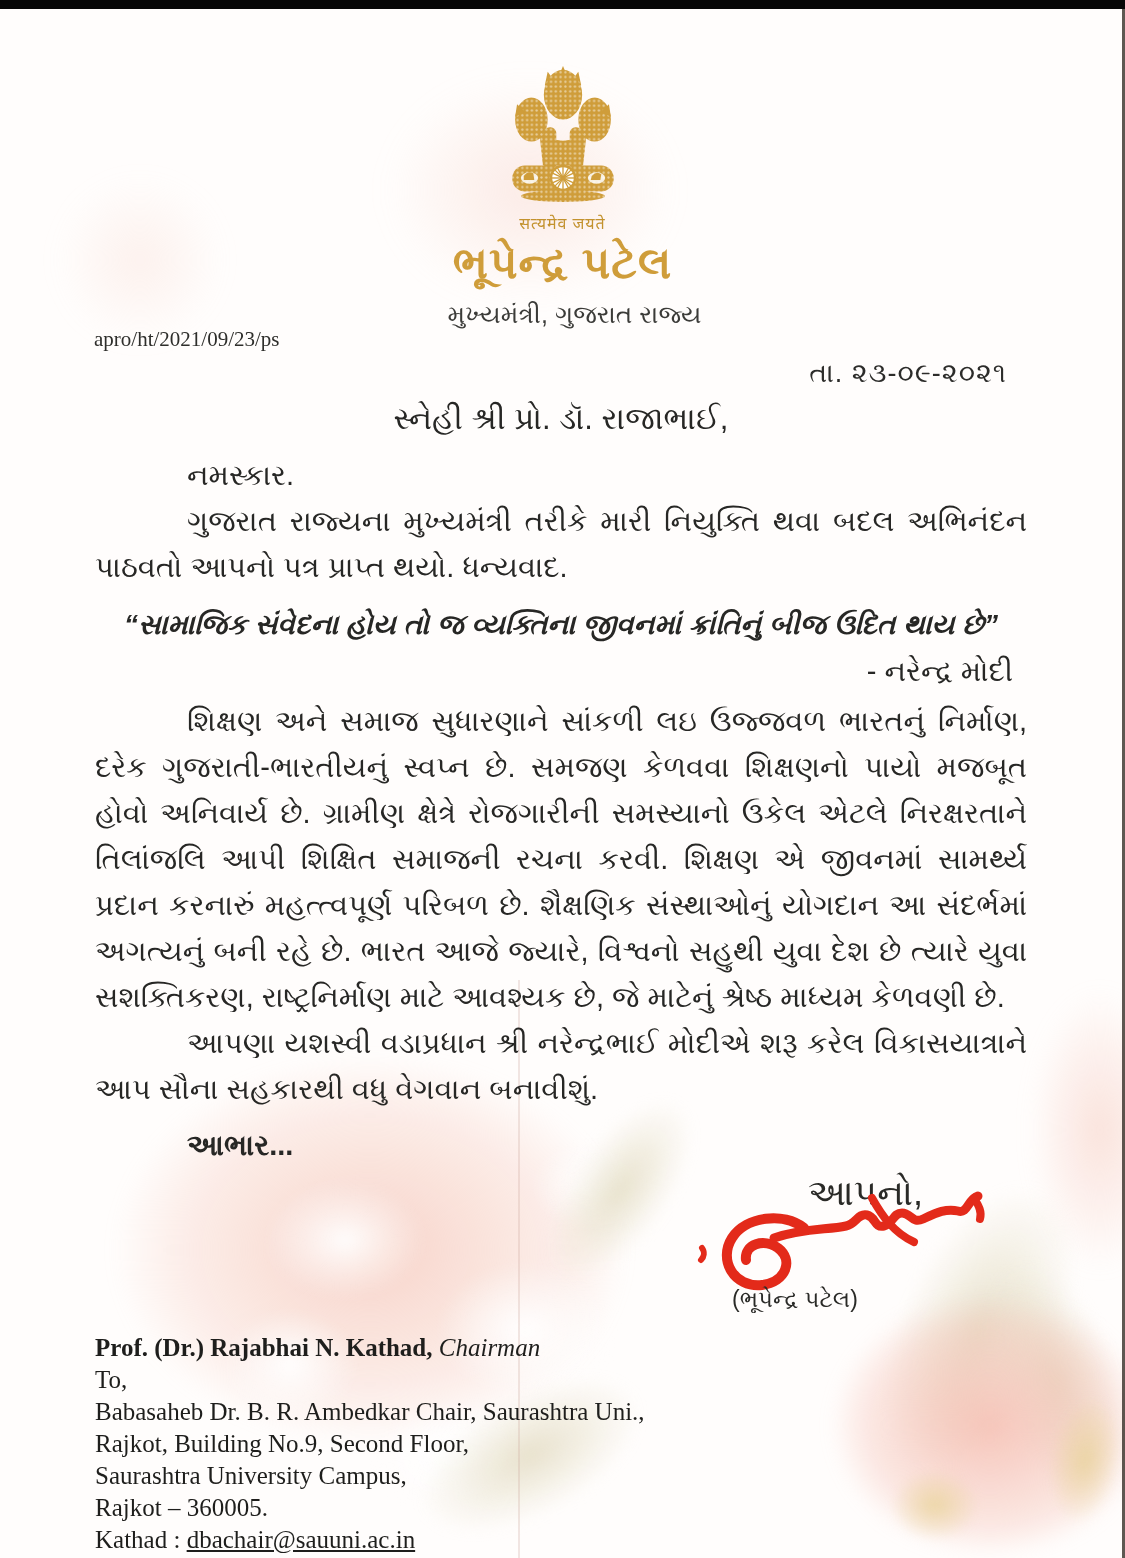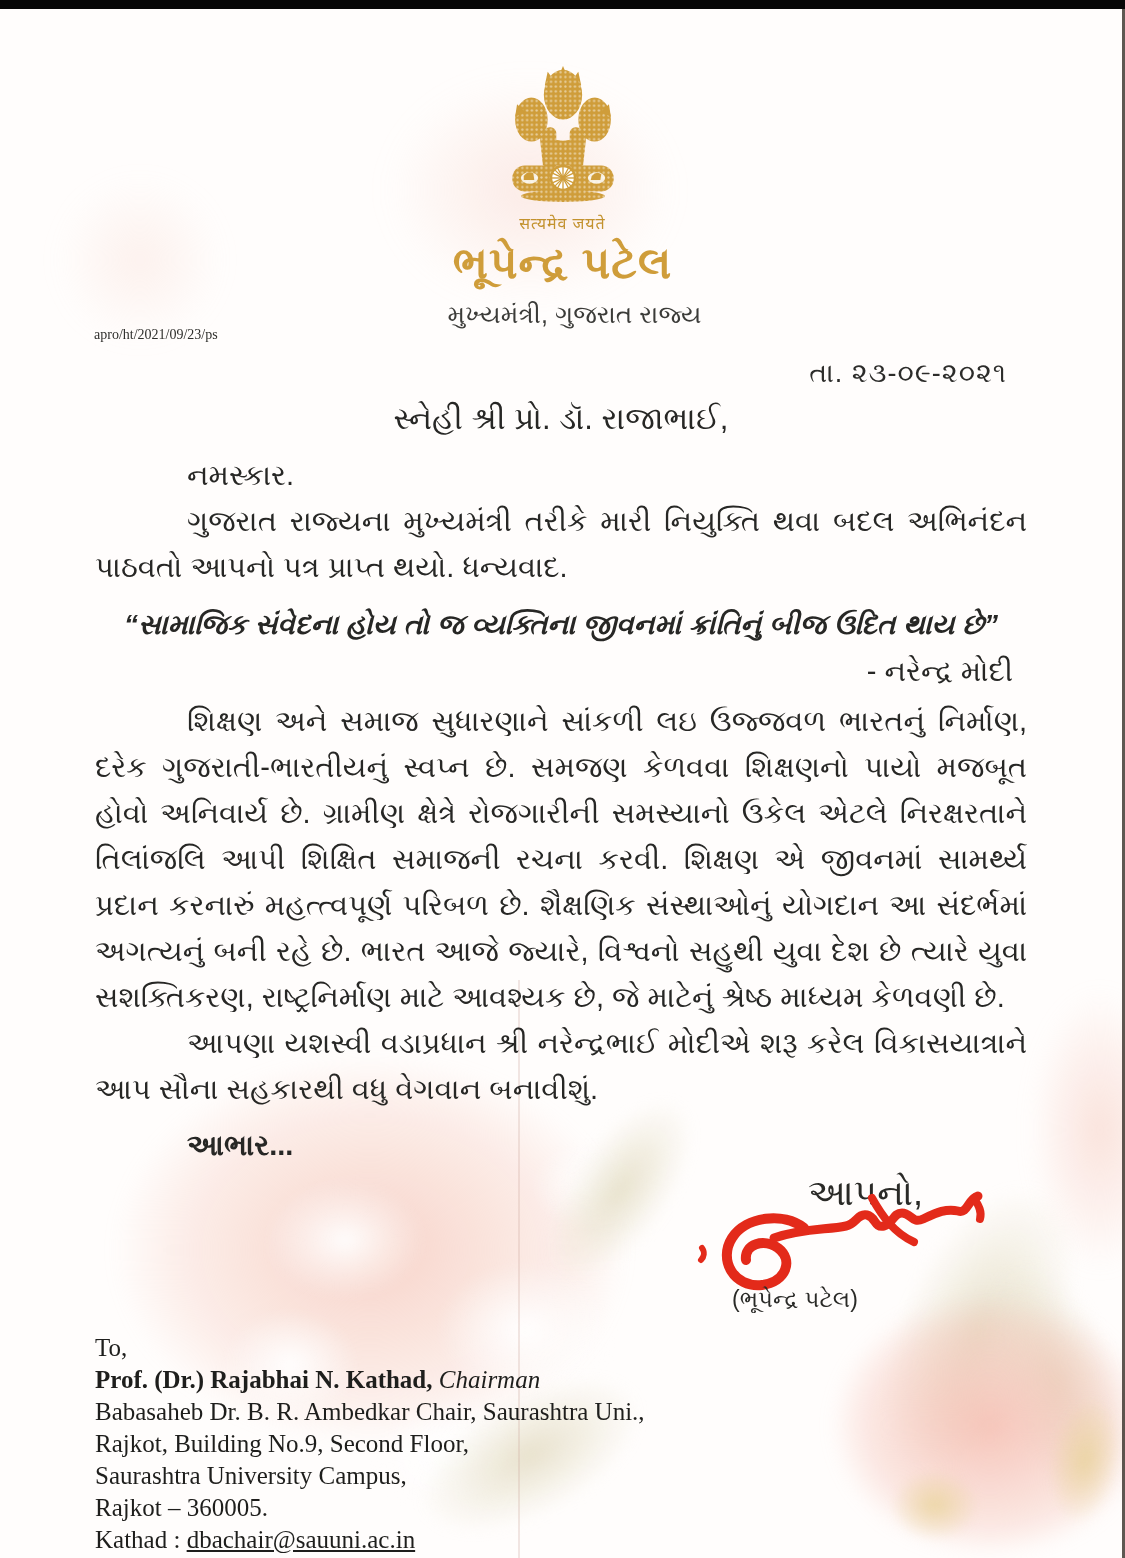--- a/index.html
+++ b/index.html
@@ -36,21 +36,21 @@
   .wm-accent{background:radial-gradient(closest-side,rgba(232,210,150,.75),rgba(232,210,150,0) 80%);filter:blur(4px);}
   .wm-a1{left:1150px;top:1380px;width:90px;height:160px;transform:rotate(10deg);left:1040px;}
   .wm-a2{left:880px;top:1460px;width:110px;height:90px;}
   .wm-crease{position:absolute;left:518px;top:980px;width:2px;height:578px;background:rgba(205,170,158,.28);z-index:0;}
   
   .content{position:absolute;inset:0;z-index:1;}
   .emblem-wrap{position:absolute;top:60px;left:0;width:100%;text-align:center;}
   .motto{margin-top:2px;color:#c3922e;font-size:16px;font-family:"Liberation Serif",serif;letter-spacing:1px;}
   .cm-name{position:absolute;top:238px;left:0;width:100%;text-align:center;color:#cf9d3a;font-size:44px;font-weight:bold;letter-spacing:1px;}
   .cm-title{position:absolute;top:300px;left:0;width:100%;text-align:center;color:#3b3b38;font-size:25px;padding-left:12px;}
-  .ref-no{position:absolute;top:327px;left:94px;font-family:"Liberation Serif",serif;font-size:14px;color:#2e2e2b;}
+  .ref-no{position:absolute;top:327px;left:94px;font-family:"Liberation Serif",serif;font-size:21px;color:#2e2e2b;}
   .date-line{position:absolute;top:358px;right:118px;font-size:27px;color:#2c2c2a;letter-spacing:1px;}
   .letter-body{position:absolute;top:396px;left:95px;width:932px;font-size:29px;line-height:46px;color:#27272.5;color:#272725;}
   .salutation{font-size:31px;margin-bottom:10px;text-align:center;}
   .greeting{text-indent:92px;}
   .para{margin:0;text-align:justify;text-indent:92px;}
   .para-intro{}
   .quote{margin-top:12px;text-align:center;font-style:italic;font-weight:600;font-size:28px;text-indent:0;}
   .quote-attr{text-align:right;padding-right:14px;margin-bottom:4px;}
   .thanks{text-indent:92px;margin-top:10px;font-weight:bold;}
   .closing{position:absolute;top:1172px;left:808px;font-size:36px;color:#2a2a27;}
@@ -162,25 +162,25 @@
         <path d="M16 62 c3 4 2 9 -1 12" stroke-width="6"></path>
         <path d="M118 42 C98 26 60 30 46 52 C32 74 48 102 76 99 C100 96 108 74 92 62 C78 52 58 58 60 74" stroke-width="10"></path>
         <path d="M88 52 C118 42 142 44 160 40 C170 38 172 27 181 29 C190 31 188 42 198 40 C207 38 207 27 216 27 C225 27 226 38 237 33 C250 27 260 22 272 25 C282 28 281 14 292 10" stroke-width="9"></path>
         <path d="M186 12 C196 30 208 47 228 56" stroke-width="8"></path>
         <path d="M288 12 C293 20 296 26 294 33" stroke-width="8"></path>
       </g>
     </svg>
     <div class="signatory">(ભૂપેન્દ્ર પટેલ)</div>
 
     <div class="recipient">
-      <div>To,</div>
       <div>
         <span class="bold">Prof. (Dr.) Rajabhai N. Kathad,</span>
         <span class="italic">Chairman</span>
       </div>
+      <div>To,</div>
       <div>Babasaheb Dr. B. R. Ambedkar Chair, Saurashtra Uni.,</div>
       <div>Rajkot, Building No.9, Second Floor,</div>
       <div>Saurashtra University Campus,</div>
       <div>Rajkot – 360005.</div>
       <div>
         <span>Kathad : </span><span class="email-link">dbachair@sauuni.ac.in</span>
       </div>
     </div>
 
   </div>

